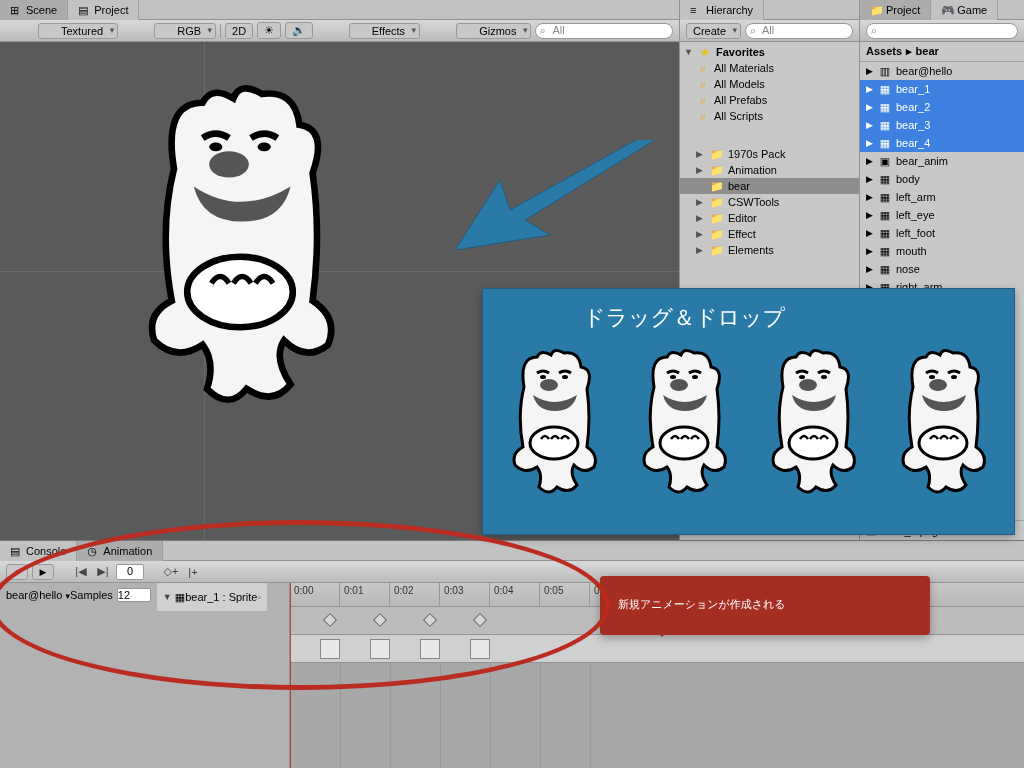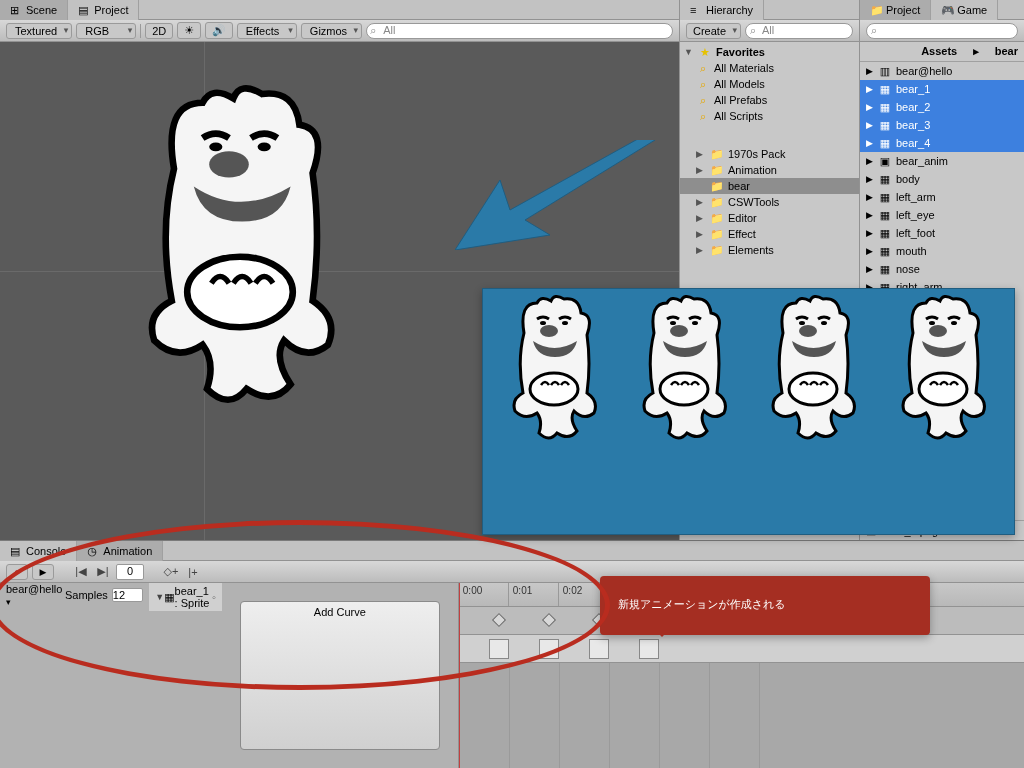--- a/index.html
+++ b/index.html
@@ -8,21 +8,21 @@
 .tabbar { display: flex; align-items: center; background: #c2c2c2; height: 20px; border-bottom: 1px solid #929292; }
 .tab { padding: 2px 10px; background: #c2c2c2; border-right: 1px solid #a0a0a0; height: 20px; display: flex; align-items: center; gap: 4px; cursor: pointer; }
 .tab.active { background: #acacac; }
 .tab .ticon { width: 12px; height: 12px; display: inline-block; }
 
 .top { display: flex; height: 540px; }
 .left { flex: 0 0 680px; display: flex; flex-direction: column; border-right: 1px solid #929292; }
 .right { flex: 1; display: flex; }
 
 .toolbar { display: flex; align-items: center; gap: 4px; padding: 2px 6px; height: 22px; background: linear-gradient(#d8d8d8,#bcbcbc); border-bottom: 1px solid #929292; }
-.toolbar .dd { background: #c8c8c8; border: 1px solid #9a9a9a; border-radius: 3px; padding: 1px 14px 1px 8px; position: relative; min-width: 60px; }
+.toolbar .dd { background: #c8c8c8; border: 1px solid #9a9a9a; border-radius: 3px; padding: 1px 14px 1px 22px; position: relative; min-width: 60px; margin-left: 32px; }
 .toolbar .dd::after { content: "▾"; position: absolute; right: 3px; top: 1px; font-size: 9px; color: #555; }
 .toolbar .btn { background: #c8c8c8; border: 1px solid #9a9a9a; border-radius: 3px; padding: 1px 6px; }
 .toolbar .sep { width: 1px; height: 14px; background: #9a9a9a; }
 .toolbar .search { flex: 1; background: #fff; border: 1px solid #999; border-radius: 10px; height: 16px; padding: 0 6px 0 16px; position: relative; }
 .toolbar .search::before { content: "⌕"; position: absolute; left: 3px; top: 0; color: #888; }
 
 .scene { flex: 1; background: #5a5a5a; position: relative; }
 .scene .grid::before, .scene .grid::after { content: ""; position: absolute; background: #6a6a6a; }
 .scene .grid::before { left: 0; right: 0; top: 46%; height: 1px; }
 .scene .grid::after { top: 0; bottom: 0; left: 30%; width: 1px; }
@@ -36,21 +36,21 @@
 .panel-toolbar .dd::after { content: "▾"; position: absolute; right: 3px; top: 1px; font-size: 9px; color: #555; }
 
 .tree { padding: 2px 0; background: #c8c8c8; overflow: hidden; position: relative; }
 .tree-item { display: flex; align-items: center; gap: 4px; padding: 1px 4px; }
 .tree-item .arrow { width: 10px; color: #555; font-size: 9px; }
 .tree-item.indent1 { padding-left: 16px; }
 .tree-item .ic { width: 14px; height: 14px; display: inline-flex; align-items: center; justify-content: center; }
 .ic.star { color: #e6c200; }
 .ic.searchsave { color: #e6a800; }
 .ic.folder { color: #888; }
-.breadcrumb { padding: 3px 6px; border-bottom: 1px solid #a0a0a0; display: flex; gap: 16px; font-weight: bold; justify-content: flex-end; }
+.breadcrumb { padding: 3px 6px; border-bottom: 1px solid #a0a0a0; display: flex; gap: 4px; font-weight: bold; }
 .asset-list { flex: 1; overflow: hidden; }
 .asset-item { display: flex; align-items: center; gap: 4px; padding: 2px 6px; }
 .asset-item.selected { background: #3d80df; color: #fff; }
 .asset-item .arrow { width: 8px; font-size: 9px; }
 .asset-item .ic { width: 14px; height: 14px; display: inline-flex; align-items: center; justify-content: center; }
 .asset-footer { border-top: 1px solid #a0a0a0; padding: 3px 6px; display: flex; align-items: center; gap: 6px; }
 
 .bottom { display: flex; flex-direction: column; border-top: 1px solid #7a7a7a; height: 228px; }
 .anim-toolbar { display: flex; align-items: center; gap: 4px; padding: 2px 6px; height: 22px; background: linear-gradient(#d8d8d8,#bcbcbc); border-bottom: 1px solid #929292; }
 .anim-toolbar .tbtn { width: 22px; height: 16px; background: #c8c8c8; border: 1px solid #9a9a9a; border-radius: 3px; display: flex; align-items: center; justify-content: center; font-size: 9px; }
@@ -336,23 +336,20 @@
         <span class="clip"><span>bear@hello</span> <span style="font-size:9px;">▾</span></span>
         <span class="samples-label">Samples</span>
         <span class="samples-input">12</span>
       </div>
       <div style="height:28px;background:#bcbcbc;border-bottom:1px solid #929292;"></div>
       <div class="track-row">
         <span class="arrow">▼</span>
         <span>▦</span>
         <span>bear_1 : Sprite</span>
         <span style="margin-left:auto;color:#666;">◦</span>
-      </div>
-      <div class="addcurve-wrap">
-        <div class="addcurve">Add Curve</div>
       </div>
     </div>
     <div class="anim-right">
       <div class="timeline-ruler" id="timeline-ruler">
           <div class="tick">0:00</div>
           <div class="tick">0:01</div>
           <div class="tick">0:02</div>
           <div class="tick">0:03</div>
           <div class="tick">0:04</div>
           <div class="tick">0:05</div>
@@ -382,20 +379,21 @@
       <div class="playhead"></div>
     </div>
   </div>
 </div>
 
 <svg class="big-arrow" viewBox="0 0 200 110">
   <path d="M200 0 L70 80 L95 95 L0 110 L45 40 L55 70 L190 -5 Z" fill="#2a7aa8" stroke="#205d80" stroke-width="1"></path>
 </svg>
 
 <div class="callout-blue">
+  <div class="label">ドラッグ＆ドロップ</div>
   <div class="bears">
     <div class="bear" style="position:relative;">
 <svg class="bear-svg" width="110" height="150" viewBox="0 0 110 150">
   <path class="body" d="M25 40 Q20 10 38 10 Q42 2 52 8 Q55 0 65 6 Q80 4 82 20 Q95 22 88 42 Q92 70 88 100 Q100 108 95 120 Q85 128 75 118 Q70 126 78 138 Q70 148 58 140 Q50 150 40 140 Q44 128 38 120 Q26 128 16 118 Q12 106 24 100 Q18 68 25 40 Z"></path>
   <ellipse class="dark" cx="50" cy="38" rx="9" ry="6"></ellipse>
   <path d="M38 26 Q44 22 50 26 M60 26 Q66 22 72 26" stroke="#000" stroke-width="3" fill="none"></path>
   <ellipse cx="44" cy="30" rx="3" ry="2" fill="#000"></ellipse>
   <ellipse cx="66" cy="30" rx="3" ry="2" fill="#000"></ellipse>
   <path class="dark" d="M34 48 Q55 62 78 48 Q74 64 56 64 Q38 64 34 48 Z"></path>
   <ellipse cx="55" cy="96" rx="24" ry="16" fill="#fff" stroke="#000" stroke-width="3"></ellipse>

